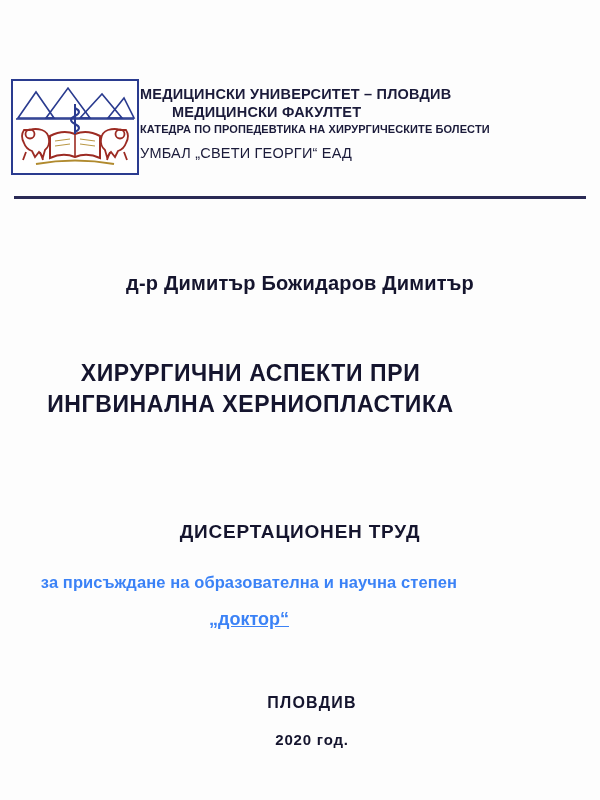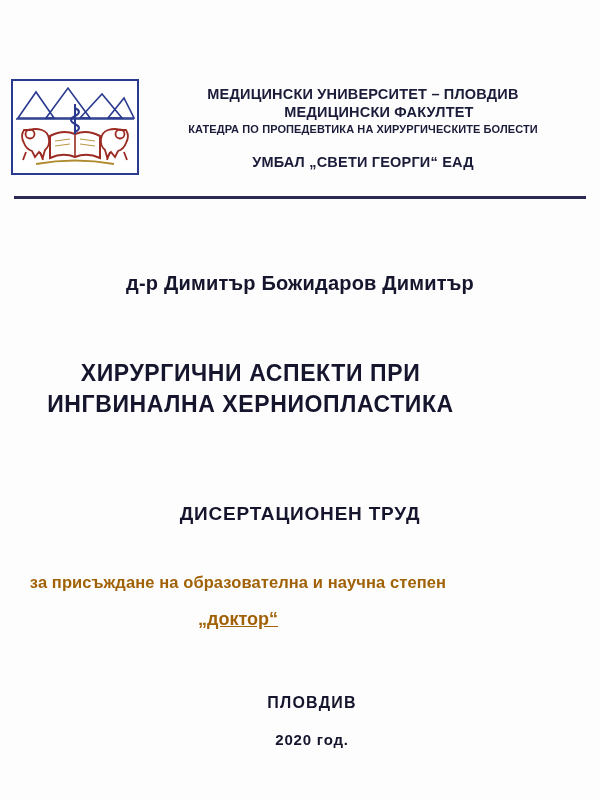--- a/index.html
+++ b/index.html
@@ -36,21 +36,21 @@
 
   .logo {
     width: 130px;
     margin-left: 10px;
     flex: 0 0 auto;
     display: block;
   }
 
   .header-text {
     flex: 1 1 auto;
-    text-align: center;
+    text-align: left;
     padding-right: 14px;
     padding-top: 8px;
   }
 
   .line-univ {
     font-size: 14.5px;
     font-weight: bold;
     letter-spacing: 0.2px;
     color: #1b1b3a;
     line-height: 1.22;
@@ -66,23 +66,23 @@
   .line-dept {
     font-size: 11px;
     font-weight: bold;
     color: #1b1b3a;
     letter-spacing: 0.1px;
     margin-top: 2px;
     line-height: 1.2;
   }
   .line-hosp {
     font-size: 14.5px;
-    font-weight: bold;
-    color: #1b1b3a;
-    margin-top: 17px;
+    font-weight: normal;
+    color: #1b1b3a;
+    margin-top: 8px;
     letter-spacing: 0.2px;
     line-height: 1.2;
   }
   .line-clinic {
     font-size: 11px;
     font-weight: bold;
     color: #1b1b3a;
     letter-spacing: 0.1px;
     margin-top: 2px;
     line-height: 1.2;
@@ -125,38 +125,38 @@
     letter-spacing: 0.6px;
     line-height: 1.0;
   }
   .title-line + .title-line {
     margin-top: 8px;
   }
 
   
   .doc-type {
     position: absolute;
-    top: 503px;
+    top: 521px;
     left: 0;
     width: 600px;
     text-align: center;
     font-size: 19px;
     font-weight: bold;
     letter-spacing: 0.8px;
     color: #15152e;
   }
 
   
   .purpose {
     position: absolute;
     top: 572px;
-    left: 0;
+    left: 11px;
     width: 476px;
     text-align: center;
-    color: #a16207;
+    color: #3b82f6;
   }
   .purpose-line1 {
     font-size: 16.5px;
     font-weight: bold;
     letter-spacing: 0.1px;
     line-height: 1.3;
   }
   .purpose-line2 {
     font-size: 18px;
     font-weight: bold;

